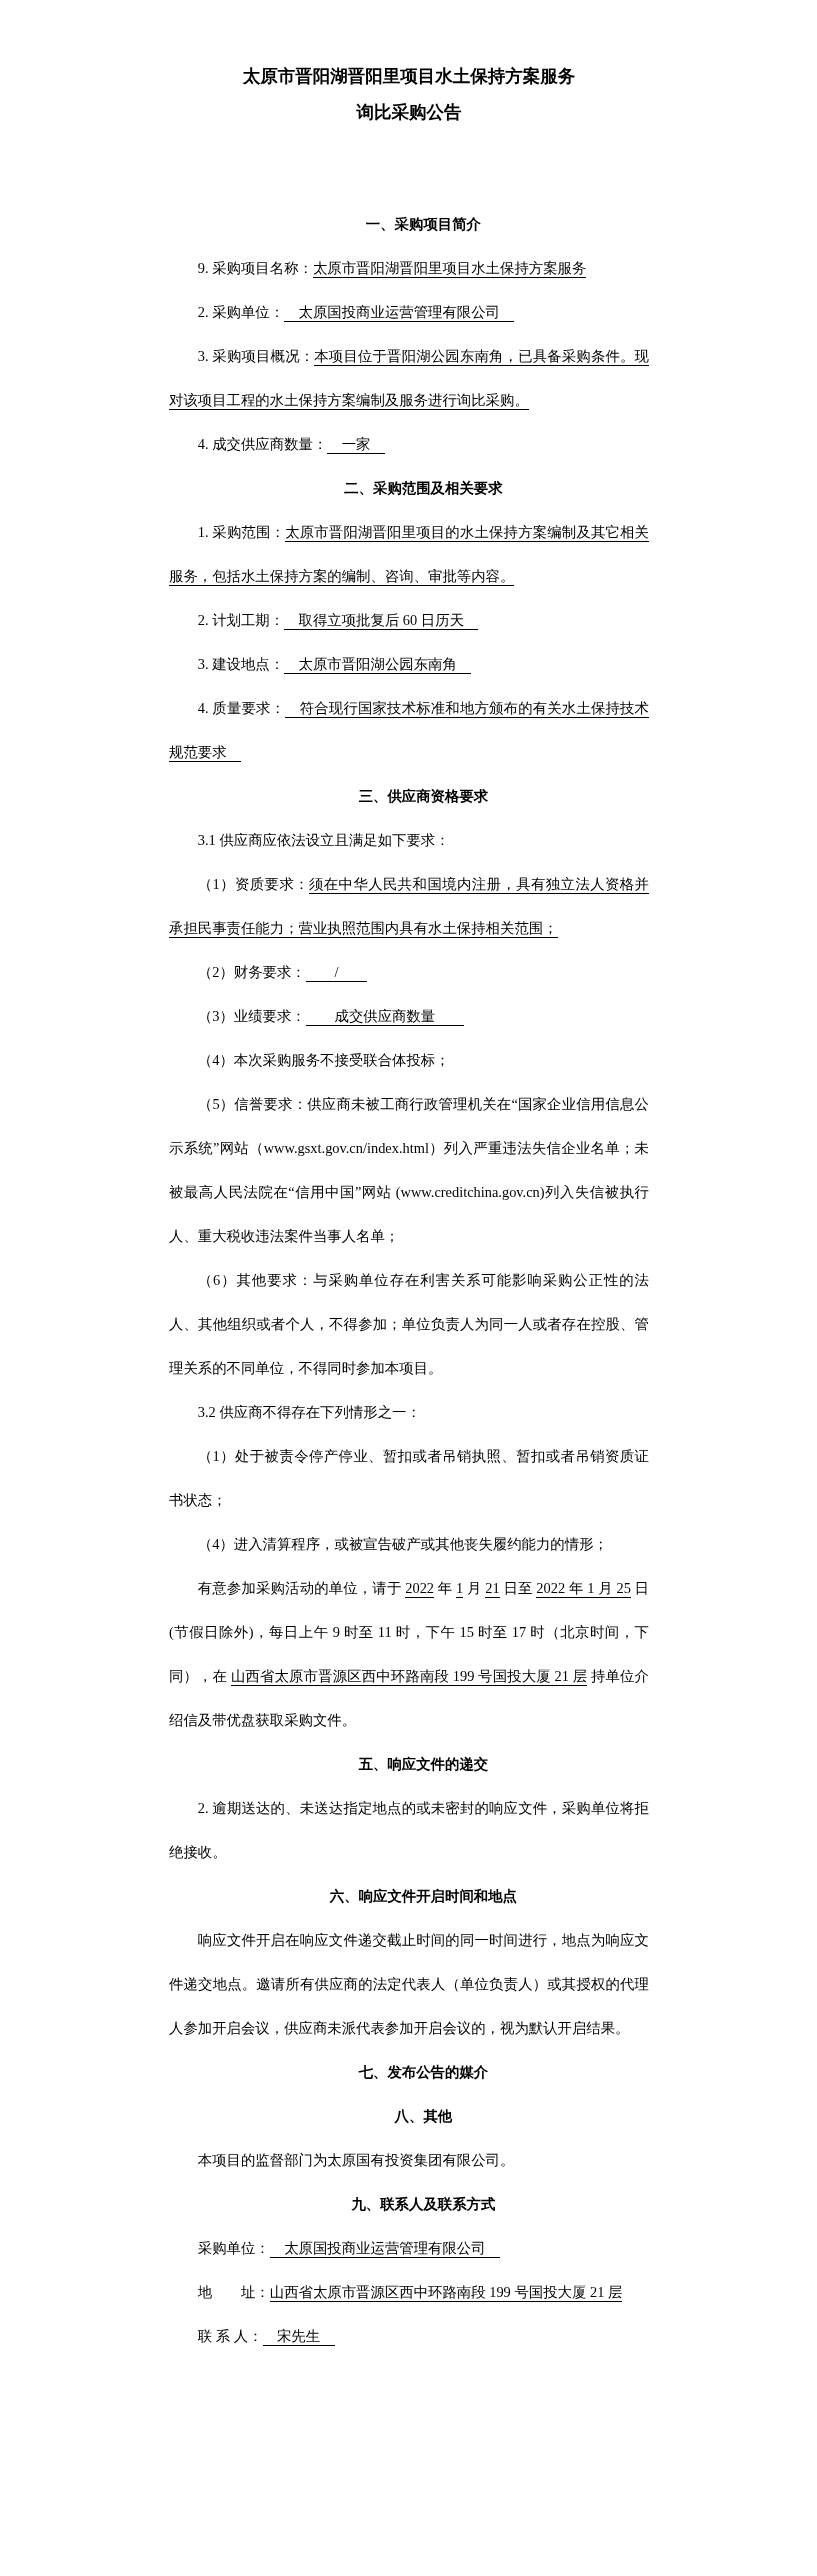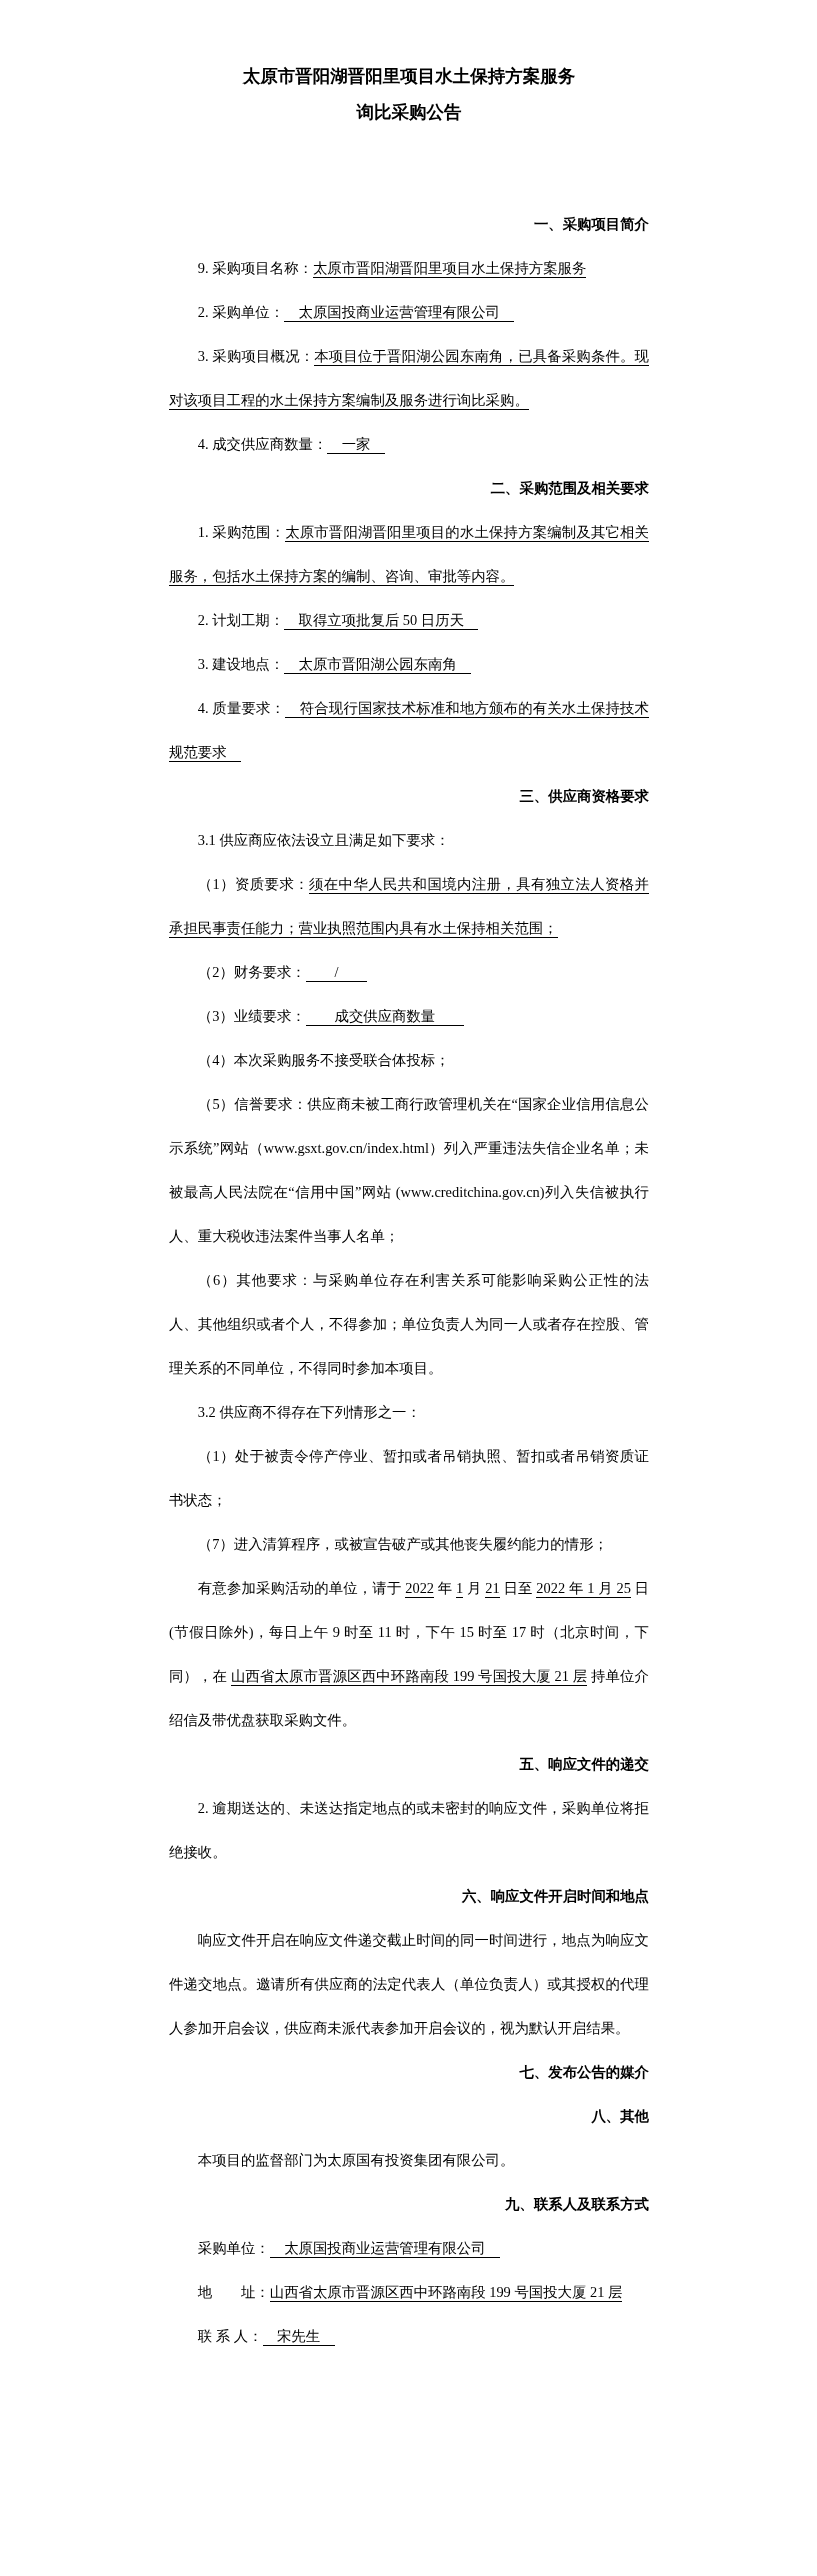--- a/index.html
+++ b/index.html
@@ -32,21 +32,21 @@
   .para {
     font-size: 14.4px;
     line-height: 44px;
     margin: 0;
     text-indent: 2em;
     text-align: justify;
     word-break: break-word;
   }
   .para.heading {
     font-weight: bold;
-    text-align: right;
+    text-align: center;
   }
   .u {
     border-bottom: 1.5px solid #000;
     padding-bottom: 1px;
   }
 </style>
 </head>
 <body>
 
 <div class="page">
@@ -56,34 +56,34 @@
       <span>询比采购公告</span>
     </h1>
     <div>
         <p class="para heading"><span>一、采购项目简介</span></p>
         <p class="para"><span>9. 采购项目名称：</span><span class="u">太原市晋阳湖晋阳里项目水土保持方案服务</span></p>
         <p class="para"><span>2. 采购单位：</span><span class="u">　太原国投商业运营管理有限公司　</span></p>
         <p class="para"><span>3. 采购项目概况：</span><span class="u">本项目位于晋阳湖公园东南角，已具备采购条件。现对该项目工程的水土保持方案编制及服务进行询比采购。</span></p>
         <p class="para"><span>4. 成交供应商数量：</span><span class="u">　一家　</span></p>
         <p class="para heading"><span>二、采购范围及相关要求</span></p>
         <p class="para"><span>1. 采购范围：</span><span class="u">太原市晋阳湖晋阳里项目的水土保持方案编制及其它相关服务，包括水土保持方案的编制、咨询、审批等内容。</span></p>
-        <p class="para"><span>2. 计划工期：</span><span class="u">　取得立项批复后 50 日历天　</span></p>
+        <p class="para"><span>2. 计划工期：</span><span class="u">　取得立项批复后 60 日历天　</span></p>
         <p class="para"><span>3. 建设地点：</span><span class="u">　太原市晋阳湖公园东南角　</span></p>
         <p class="para"><span>4. 质量要求：</span><span class="u">　符合现行国家技术标准和地方颁布的有关水土保持技术规范要求　</span></p>
         <p class="para heading"><span>三、供应商资格要求</span></p>
         <p class="para"><span>3.1 供应商应依法设立且满足如下要求：</span></p>
         <p class="para"><span>（1）资质要求：</span><span class="u">须在中华人民共和国境内注册，具有独立法人资格并承担民事责任能力；营业执照范围内具有水土保持相关范围；</span></p>
         <p class="para"><span>（2）财务要求：</span><span class="u">　　/　　</span></p>
         <p class="para"><span>（3）业绩要求：</span><span class="u">　　成交供应商数量　　</span></p>
         <p class="para"><span>（4）本次采购服务不接受联合体投标；</span></p>
         <p class="para"><span>（5）信誉要求：供应商未被工商行政管理机关在“国家企业信用信息公示系统”网站（www.gsxt.gov.cn/index.html）列入严重违法失信企业名单；未被最高人民法院在“信用中国”网站 (www.creditchina.gov.cn)列入失信被执行人、重大税收违法案件当事人名单；</span></p>
         <p class="para"><span>（6）其他要求：与采购单位存在利害关系可能影响采购公正性的法人、其他组织或者个人，不得参加；单位负责人为同一人或者存在控股、管理关系的不同单位，不得同时参加本项目。</span></p>
         <p class="para"><span>3.2 供应商不得存在下列情形之一：</span></p>
         <p class="para"><span>（1）处于被责令停产停业、暂扣或者吊销执照、暂扣或者吊销资质证书状态；</span></p>
-        <p class="para"><span>（7）进入清算程序，或被宣告破产或其他丧失履约能力的情形；</span></p>
+        <p class="para"><span>（4）进入清算程序，或被宣告破产或其他丧失履约能力的情形；</span></p>
         <p class="para"><span>有意参加采购活动的单位，请于 </span><span class="u">2022</span><span> 年 </span><span class="u">1</span><span> 月 </span><span class="u">21</span><span> 日至 </span><span class="u">2022 年 1 月 25</span><span> 日(节假日除外)，每日上午 9 时至 11 时，下午 15 时至 17 时（北京时间，下同），在 </span><span class="u">山西省太原市晋源区西中环路南段 199 号国投大厦 21 层</span><span> 持单位介绍信及带优盘获取采购文件。</span></p>
         <p class="para heading"><span>五、响应文件的递交</span></p>
         <p class="para"><span>2. 逾期送达的、未送达指定地点的或未密封的响应文件，采购单位将拒绝接收。</span></p>
         <p class="para heading"><span>六、响应文件开启时间和地点</span></p>
         <p class="para"><span>响应文件开启在响应文件递交截止时间的同一时间进行，地点为响应文件递交地点。邀请所有供应商的法定代表人（单位负责人）或其授权的代理人参加开启会议，供应商未派代表参加开启会议的，视为默认开启结果。</span></p>
         <p class="para heading"><span>七、发布公告的媒介</span></p>
         <p class="para heading"><span>八、其他</span></p>
         <p class="para"><span>本项目的监督部门为太原国有投资集团有限公司。</span></p>
         <p class="para heading"><span>九、联系人及联系方式</span></p>
         <p class="para"><span>采购单位：</span><span class="u">　太原国投商业运营管理有限公司　</span></p>

